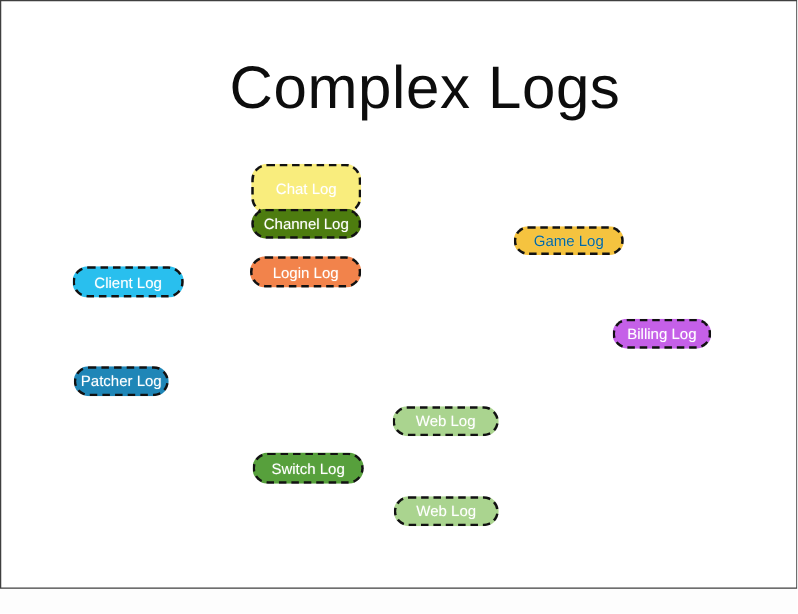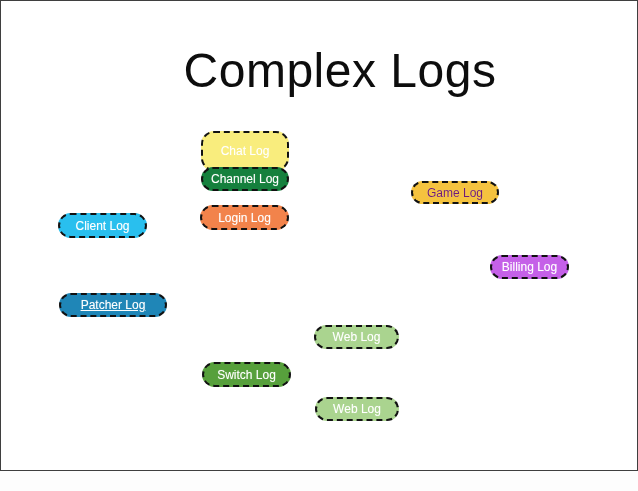--- a/index.html
+++ b/index.html
@@ -69,24 +69,24 @@
   }
 </style>
 </head>
 <body>
 
 <div class="page">
   <div class="slide">
     <h1 class="title">Complex Logs</h1>
     <div id="nodes">
         <div class="log-node" style="left: 200px; top: 130px; width: 88px; height: 40px; background: rgb(249, 237, 125); border-color: rgb(17, 17, 17); color: rgb(255, 255, 255);">Chat Log</div>
-        <div class="log-node" style="left: 200px; top: 166px; width: 88px; height: 24px; background: #15803d; border-color: rgb(17, 17, 17); color: rgb(255, 255, 255);">Channel Log</div>
+        <div class="log-node" style="left: 200px; top: 166px; width: 88px; height: 24px; background: #4d7c0f; border-color: rgb(17, 17, 17); color: rgb(255, 255, 255);">Channel Log</div>
         <div class="log-node" style="left: 199px; top: 204px; width: 89px; height: 25px; background: rgb(242, 131, 75); border-color: rgb(17, 17, 17); color: rgb(255, 255, 255);">Login Log</div>
         <div class="log-node" style="left: 57px; top: 212px; width: 89px; height: 25px; background: rgb(41, 191, 238); border-color: rgb(17, 17, 17); color: rgb(255, 255, 255); text-align: right;">Client Log</div>
-        <div class="log-node" style="left: 410px; top: 180px; width: 88px; height: 23px; background: rgb(245, 195, 63); border-color: rgb(17, 17, 17); color: #701a75;">Game Log</div>
+        <div class="log-node" style="left: 410px; top: 180px; width: 88px; height: 23px; background: rgb(245, 195, 63); border-color: rgb(17, 17, 17); color: #0369a1;">Game Log</div>
         <div class="log-node" style="left: 489px; top: 254px; width: 79px; height: 24px; background: rgb(197, 96, 232); border-color: rgb(17, 17, 17); color: rgb(255, 255, 255); text-align: right;">Billing Log</div>
-        <div class="log-node" style="left: 58px; top: 292px; width: 108px; height: 24px; background: rgb(31, 134, 183); border-color: rgb(17, 17, 17); color: rgb(255, 255, 255); text-decoration: underline;">Patcher Log</div>
+        <div class="log-node" style="left: 58px; top: 292px; width: 76px; height: 24px; background: rgb(31, 134, 183); border-color: rgb(17, 17, 17); color: rgb(255, 255, 255);">Patcher Log</div>
         <div class="log-node" style="left: 313px; top: 324px; width: 85px; height: 24px; background: rgb(170, 212, 143); border-color: rgb(17, 17, 17); color: rgb(255, 255, 255);">Web Log</div>
         <div class="log-node" style="left: 201px; top: 361px; width: 89px; height: 25px; background: rgb(87, 160, 60); border-color: rgb(17, 17, 17); color: rgb(255, 255, 255);">Switch Log</div>
         <div class="log-node" style="left: 314px; top: 396px; width: 84px; height: 24px; background: rgb(170, 212, 143); border-color: rgb(17, 17, 17); color: rgb(255, 255, 255);">Web Log</div>
       </div>
   </div>
 </div>
 
 </body></html>

